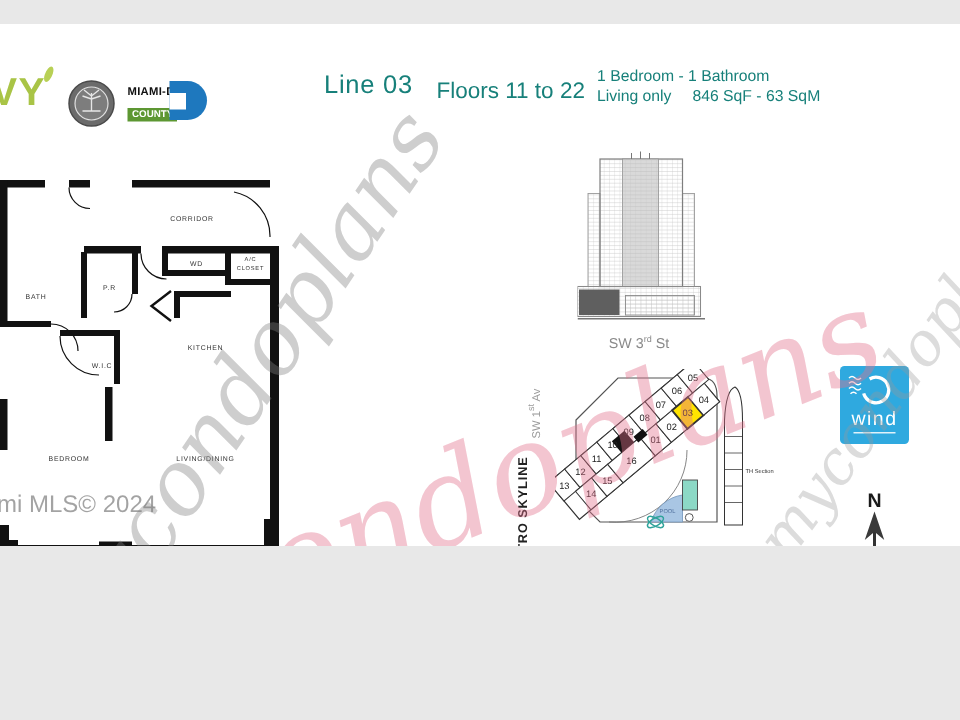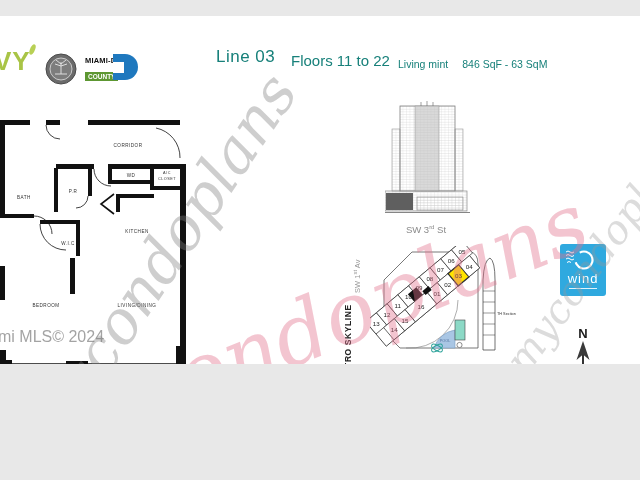--- a/index.html
+++ b/index.html
@@ -69,22 +69,23 @@
   </svg>
 
   <div class="abs md-block">
     <div class="md1">MIAMI-DADE</div>
     <div class="md2">COUNTY</div>
   </div>
   <div class="abs md-d"></div>
 
   <div class="abs line-label">Line 03</div>
   <div class="abs floors-label">Floors 11 to 22</div>
+  <div class="abs hdr-r1">1 Bedroom - 1 Bathroom</div>
   <div class="abs hdr-r2">
-    <span>Living mint</span><span class="gap"></span><span>846 SqF - 63 SqM</span>
+    <span>Living only</span><span class="gap"></span><span>846 SqF - 63 SqM</span>
   </div>
 
   <svg class="abs" style="left:0;top:100px;" width="215" height="300" viewBox="0 0 215 300">
     <g fill="#111">
 
       <rect x="0" y="4" width="30" height="5"></rect>
         <rect x="46" y="4" width="14" height="5"></rect>
         <rect x="88" y="4" width="92" height="5"></rect>
 
       <rect x="0" y="4" width="5" height="98"></rect>

